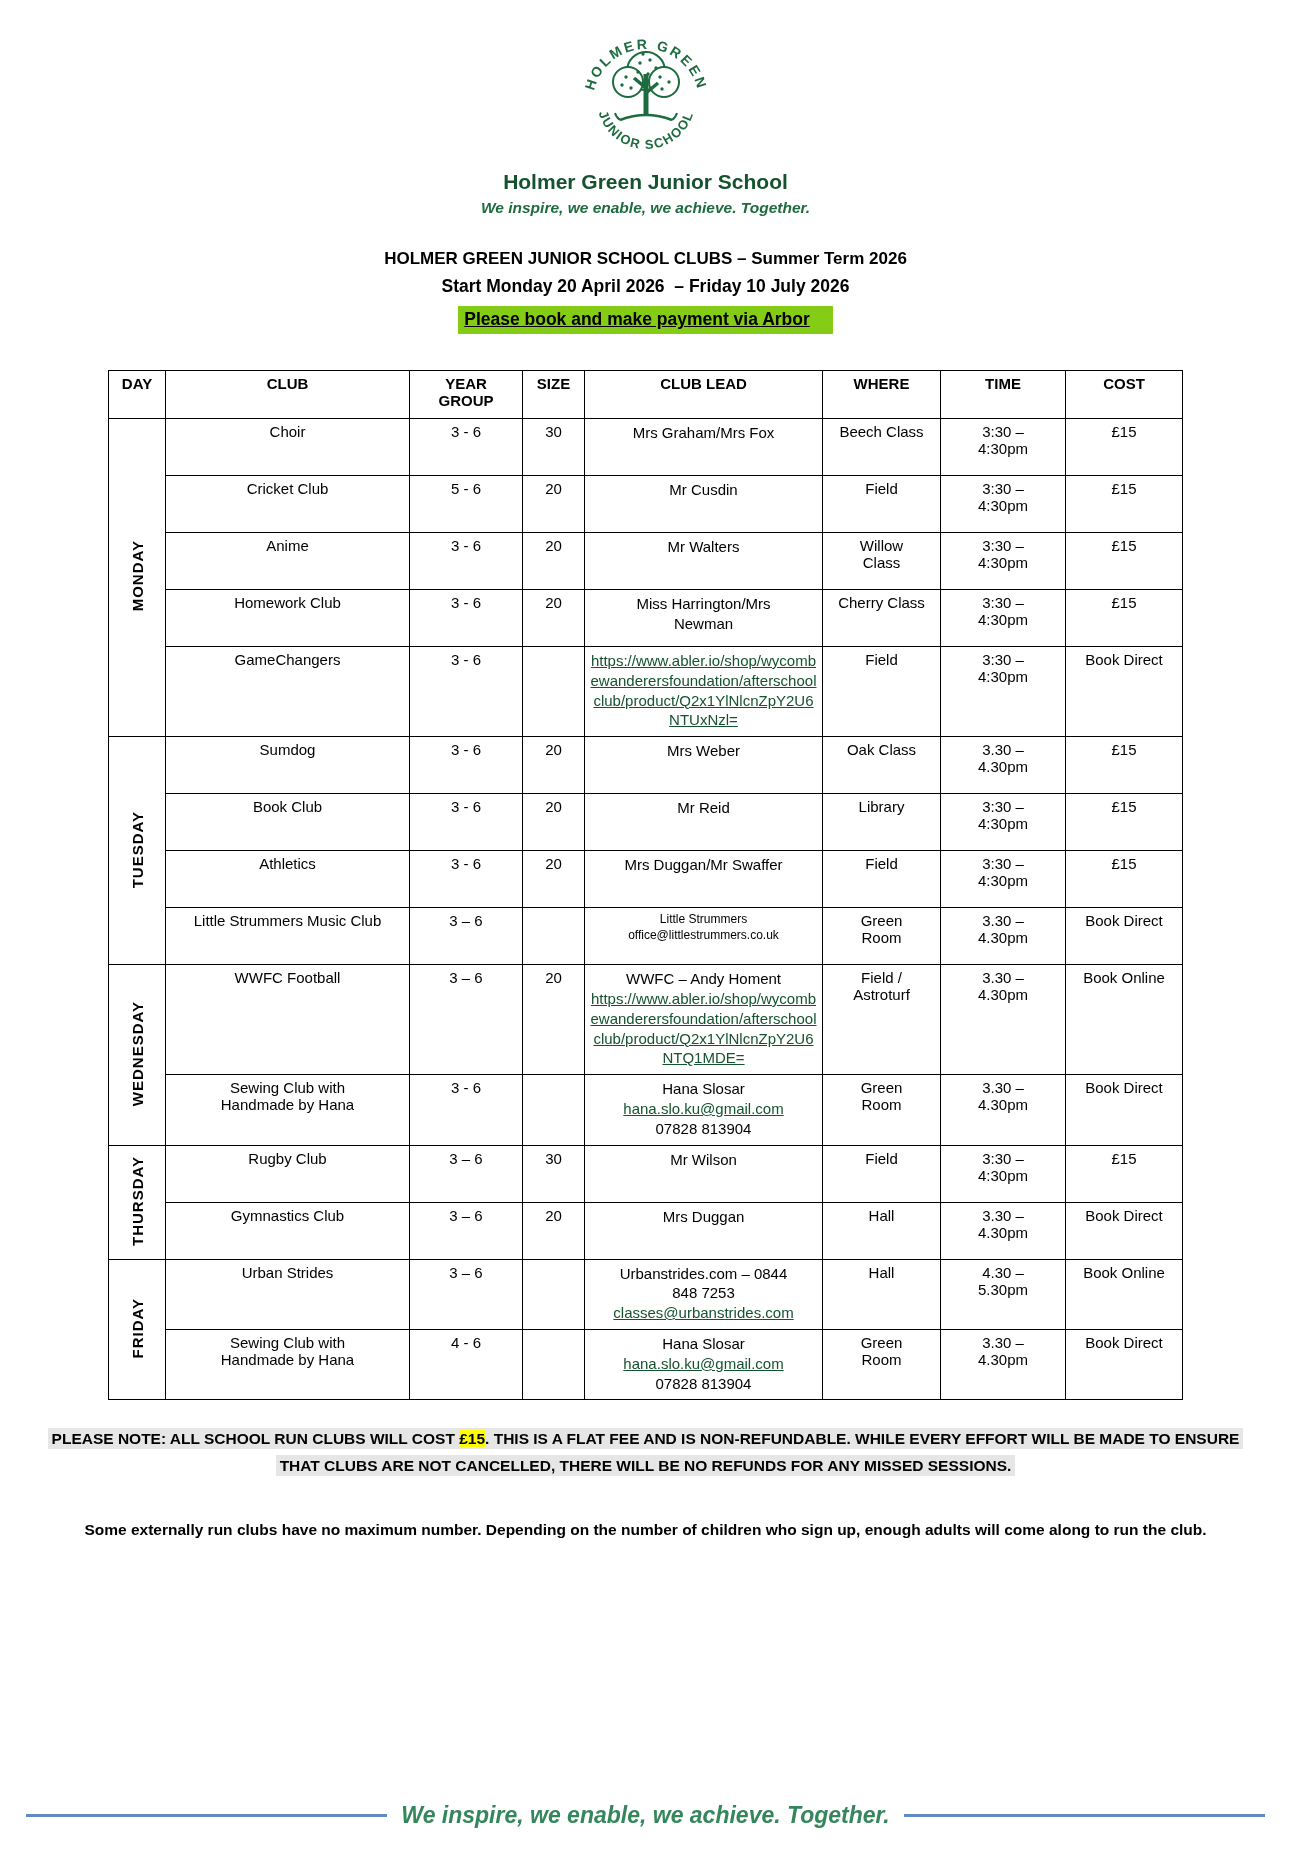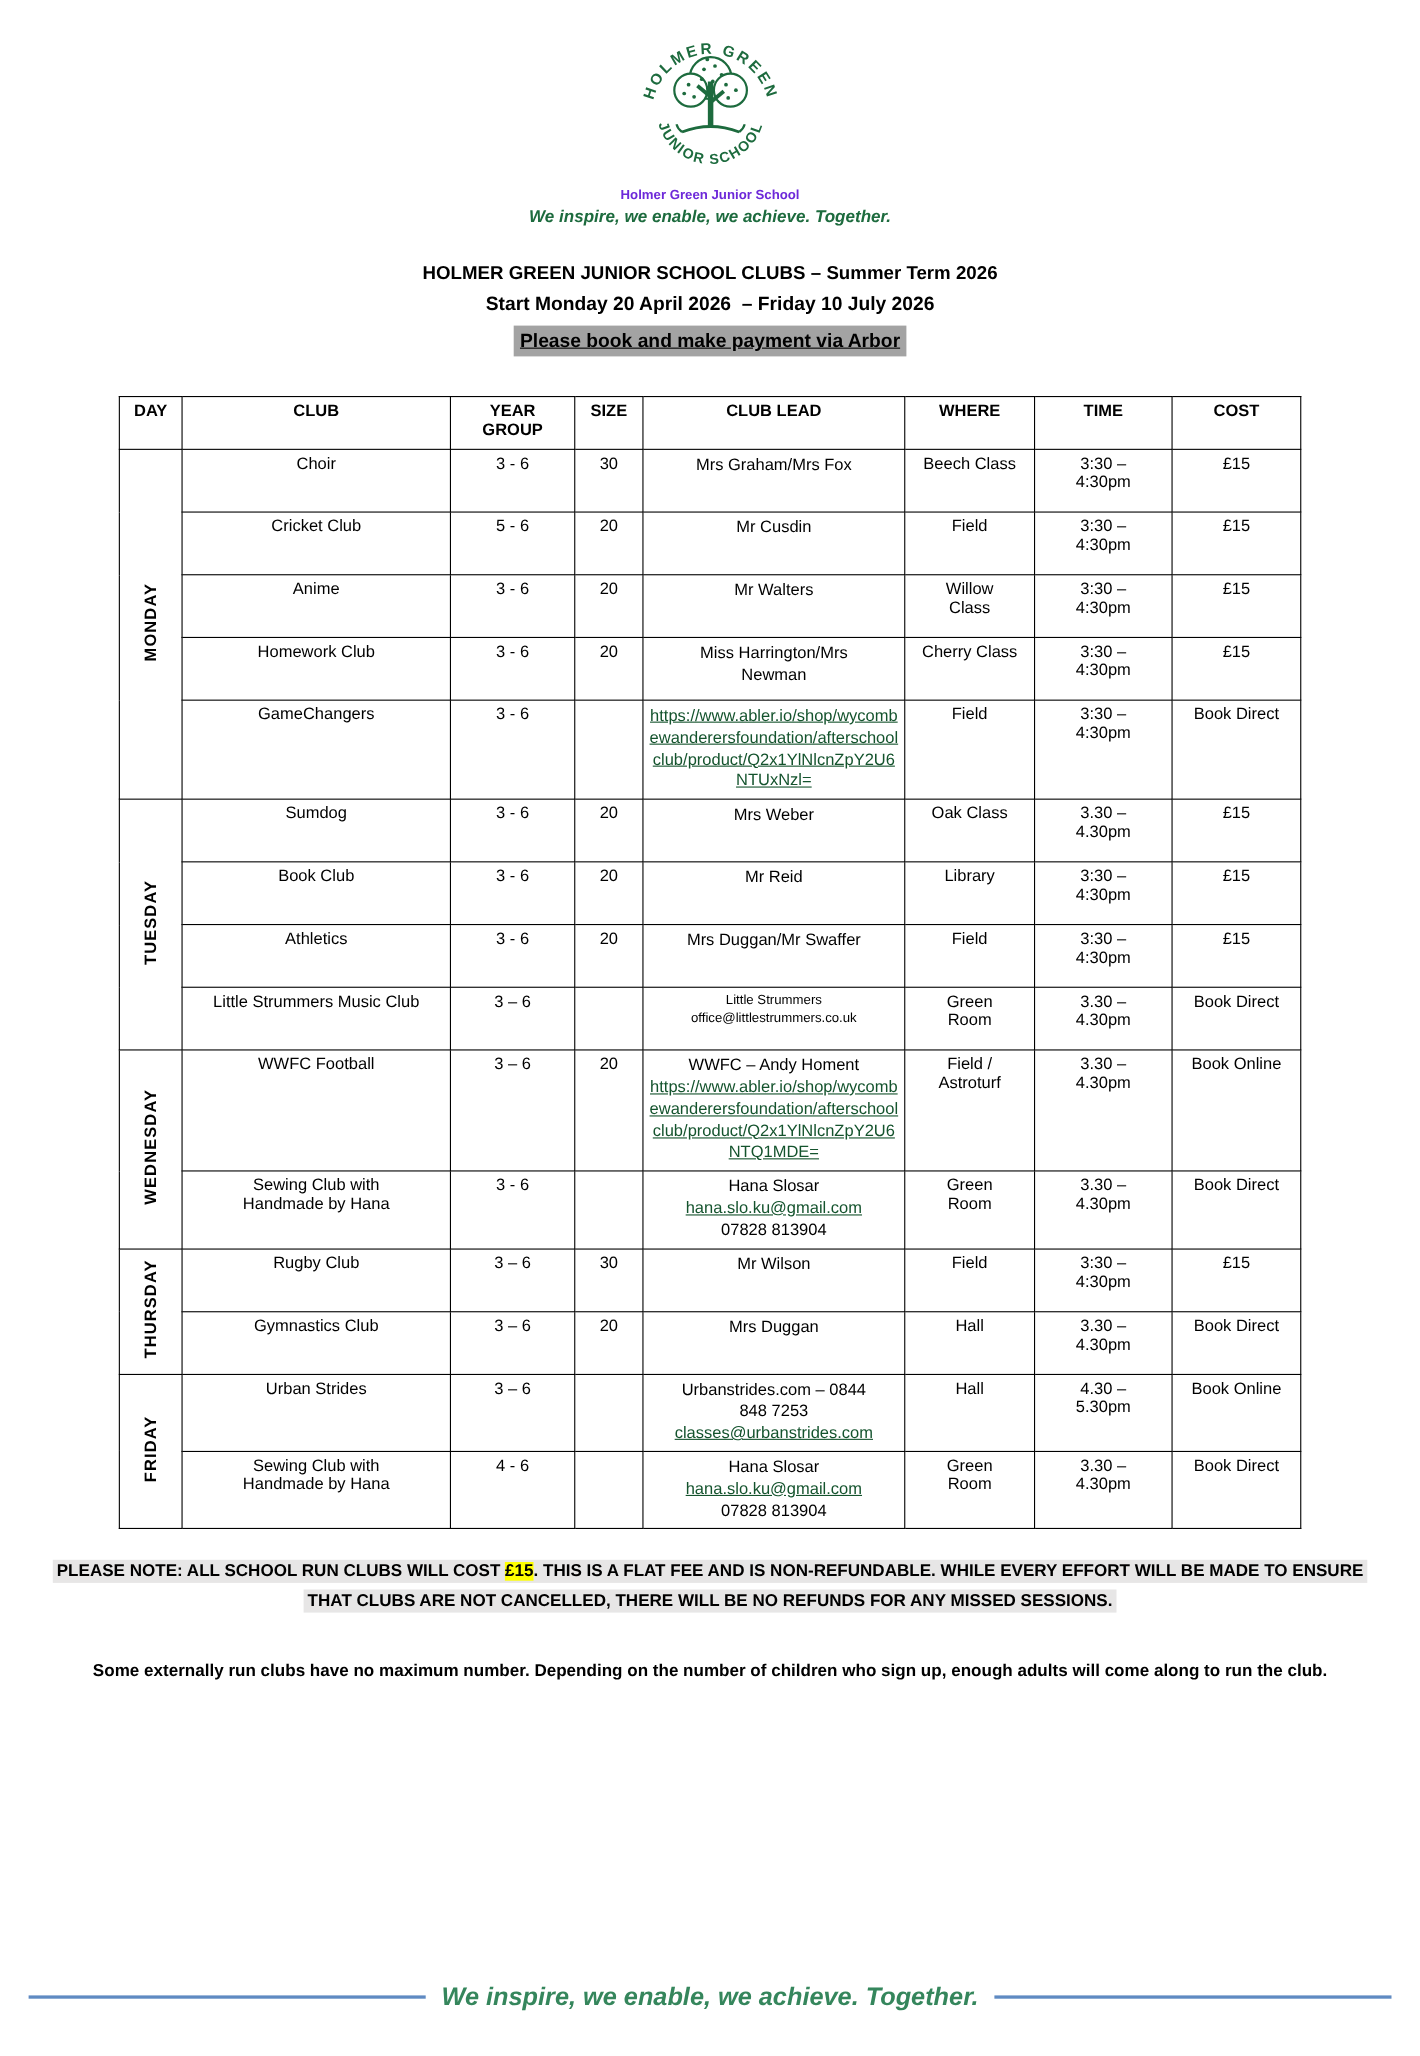--- a/index.html
+++ b/index.html
@@ -3,28 +3,28 @@
 <meta charset="utf-8">
 <style>
   * { margin:0; padding:0; box-sizing:border-box; }
   html,body { background:#ffffff; }
   body {
     width:1291px; height:1869px; position:relative; overflow:hidden;
     font-family:"Liberation Sans","DejaVu Sans",sans-serif; color:#000;
   }
   .top-block { text-align:center; padding-top:16px; }
   .logo-wrap { display:flex; justify-content:center; }
-  .school-name { color:#6d28d9; font-weight:bold; font-size:12px; margin-top:2px; }
+  .school-name { color:#14532d; font-weight:bold; font-size:21px; margin-top:2px; }
   .motto { color:#1d6b3e; font-weight:bold; font-style:italic; font-size:15.5px; margin-top:5px; }
   .doc-title { font-weight:bold; font-size:17px; margin-top:32px; }
   .doc-subtitle { font-weight:bold; font-size:17.5px; margin-top:7px; white-space:pre; }
   .banner-line { margin-top:9px; }
   .banner {
-    display:inline-block; background:#a3a3a3; font-weight:bold; font-size:17.5px;
-    text-decoration:underline; padding:3px 6px 4px 6px;
+    display:inline-block; background:#84cc16; font-weight:bold; font-size:17.5px;
+    text-decoration:underline; padding:3px 23px 4px 6px;
   }
   
   table.clubs-table {
     width:1074px; margin:36px auto 0 auto; border-collapse:collapse; table-layout:fixed;
   }
   .clubs-table th, .clubs-table td {
     border:1.5px solid #000; vertical-align:top; text-align:center;
     font-size:15px; padding:4px 4px 6px 4px; white-space:pre-line; overflow:hidden;
   }
   .clubs-table th { font-weight:bold; height:48px; }

